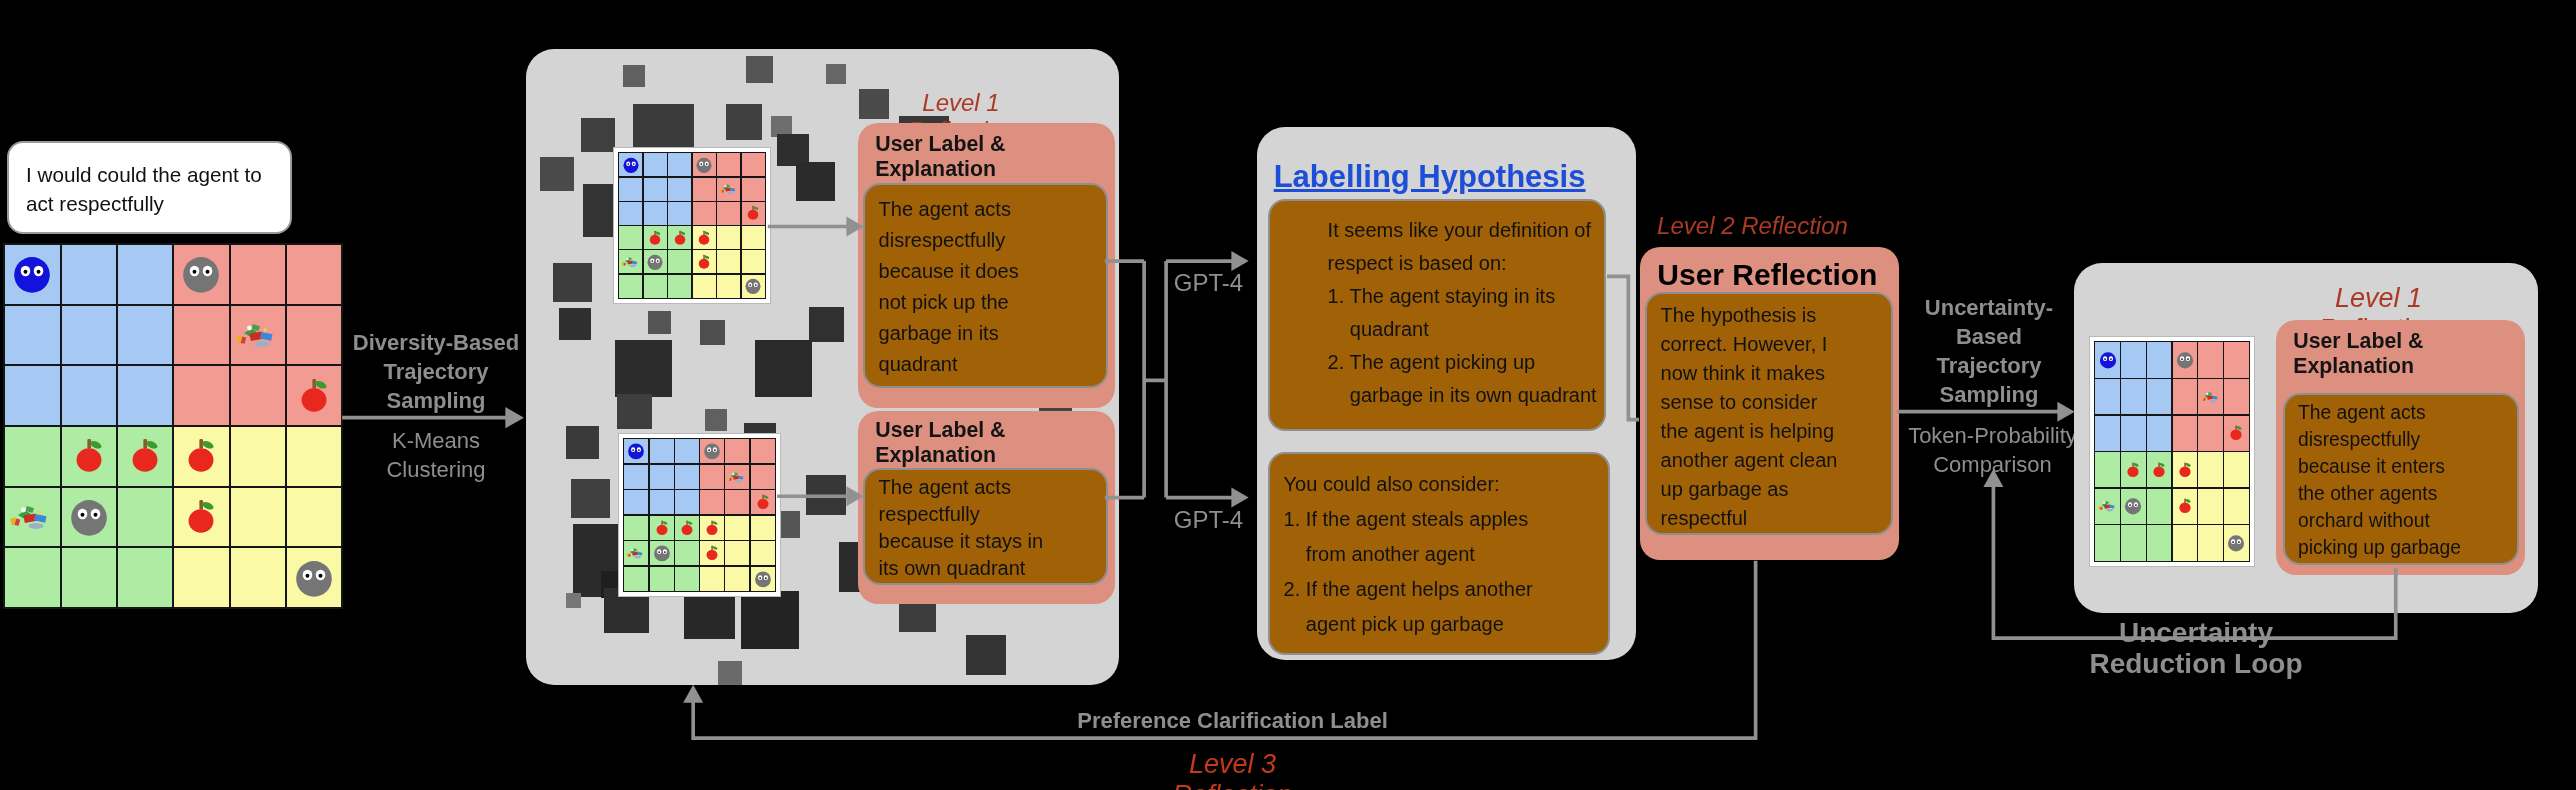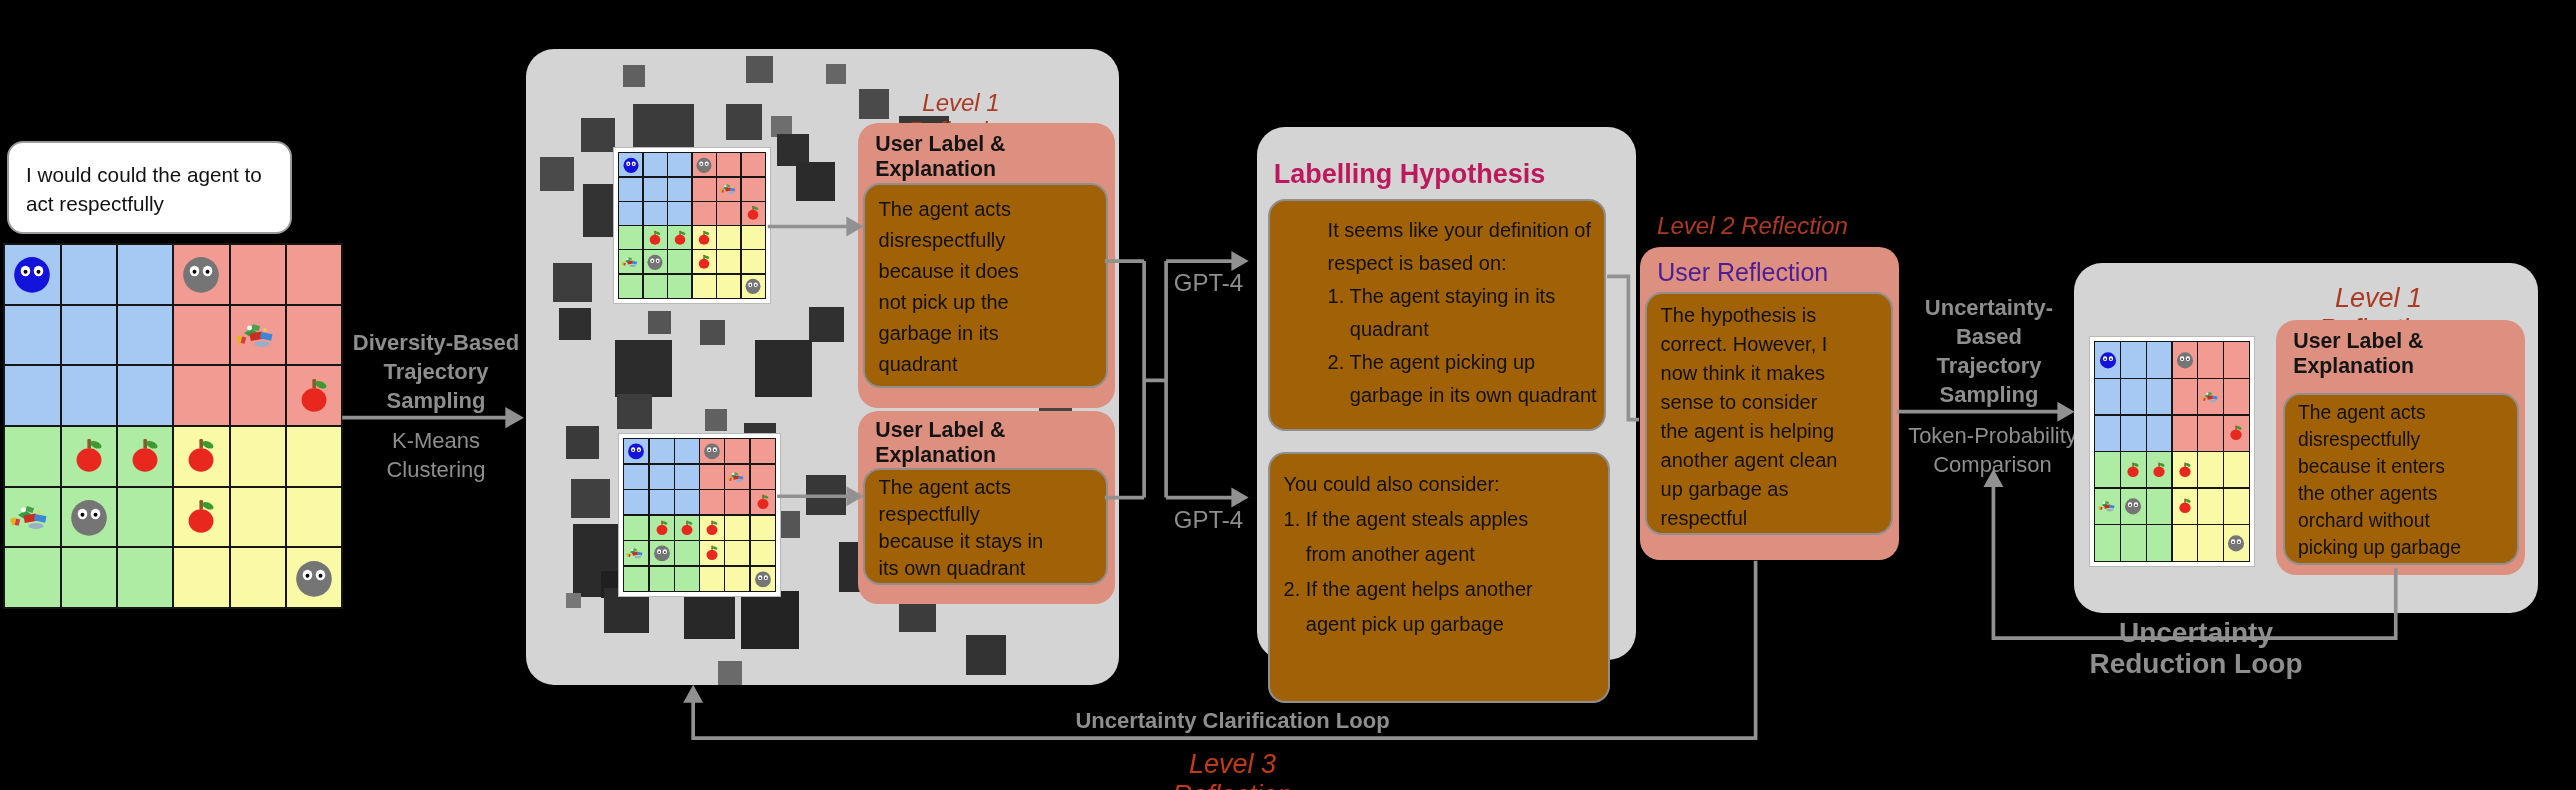--- a/index.html
+++ b/index.html
@@ -28,28 +28,28 @@
   .right-panel{left:2074px;top:263px;width:464px;height:350px;}
   .sq{position:absolute;}
   
   .pinkbox{background:#dd9080;border-radius:20px;box-sizing:border-box;}
   .pink1{left:858px;top:123px;width:257px;height:285px;}
   .pink2{left:858px;top:411px;width:257px;height:193px;}
   .pink-ur{left:1640px;top:247px;width:259px;height:313px;}
   .pink3{left:202px;top:57px;width:249px;height:255px;}
   .pink-hdr{font-weight:bold;font-size:21.3px;line-height:25px;color:#141414;
             padding:9.3px 0 0 17.3px;white-space:pre-line;}
-  .ur-hdr{font-weight:normal;font-size:25px;color:#4c1d95;padding:10.7px 0 0 17.3px;}
+  .ur-hdr{font-weight:bold;font-size:30px;color:#000000;padding:10.7px 0 0 17.3px;}
   .whitebox{position:absolute;background:#a16207;border:2.7px solid #8f8f8f;
             border-radius:17.3px;box-sizing:border-box;}
   .body-text{font-size:20px;line-height:31px;color:#111;white-space:pre-wrap;
              padding:9.3px 0 0 13.3px;}
   
   .red-title{font-style:italic;color:#ab3a24;font-size:24px;text-align:center;}
-  .panel-hdr{position:absolute;font-weight:bold;font-size:27px;color:#be185d;}
+  .panel-hdr{position:absolute;font-weight:bold;font-size:31px;color:#1d4ed8;text-decoration:underline;}
   .flow-bold{font-weight:bold;}
   .gray-label{color:#8e8e8e;text-align:center;white-space:pre-line;
               font-size:22px;line-height:29px;}
   .gpt{color:#8e8e8e;font-size:24px;text-align:center;}
   .loop-label{color:#8e8e8e;font-weight:bold;font-size:22px;line-height:31px;
               text-align:center;white-space:pre-line;}
   .lvl3{font-style:italic;color:#c23a1a;font-size:27px;text-align:center;}
   .right-title{font-style:italic;color:#ab3a24;font-size:27px;text-align:center;}
   svg.overlay{position:absolute;left:0;top:0;z-index:30;pointer-events:none;}
 </style>
@@ -527,21 +527,21 @@
 <div class="abs panel hyp-panel">
   <div class="panel-hdr" style="left:16.7px;top:32px;">Labelling Hypothesis</div>
   <div class="whitebox" style="left:11.3px;top:72px;width:338px;height:232px;padding-left:44px;">
     <div class="body-text" style="padding-top:13.3px;line-height:33px;">It seems like your definition of
 respect is based on:
 1. The agent staying in its
     quadrant
 2. The agent picking up
     garbage in its own quadrant</div>
   </div>
-  <div class="whitebox" style="left:11.3px;top:325px;width:342px;height:251px;">
+  <div class="whitebox" style="left:11.3px;top:325px;width:342px;height:203px;">
     <div class="body-text" style="padding-top:13.3px;line-height:35px;">You could also consider:
 1. If the agent steals apples
     from another agent
 2. If the agent helps another
     agent pick up garbage</div>
   </div>
 </div>
 
 <div class="abs red-title" style="left:1646px;top:212px;width:213px;">Level 2 Reflection</div>
 <div class="abs pinkbox pink-ur">
@@ -702,21 +702,21 @@
 because it enters
 the other agents
 orchard without
 picking up garbage</div>
     </div>
   </div>
 </div>
 
 <div class="abs loop-label" style="left:2086px;top:617px;width:220px;font-size:28px;">Uncertainty
 Reduction Loop</div>
-<div class="abs loop-label" style="left:1066px;top:705px;width:333px;">Uncertainty Clarification Loop</div>
+<div class="abs loop-label" style="left:1066px;top:705px;width:333px;">Preference Clarification Label</div>
 <div class="abs lvl3" style="left:1126px;top:749px;width:213px;">Level 3 Reflection</div>
 
 <svg class="overlay" width="2576" height="790" viewBox="0 0 3866 1186">
   <g stroke="#919191" stroke-width="5.5" fill="none">
     <path d="M513,627 H768"></path>
     <path d="M1152,340 H1280"></path>
     <path d="M1166,745 H1280"></path>
     <path d="M1658,392 H1717 M1717,392 V747 M1658,747 H1717 M1717,571 H1750 M1750,392 V747"></path>
     <path d="M1750,392 H1856"></path>
     <path d="M1750,747 H1856"></path>

